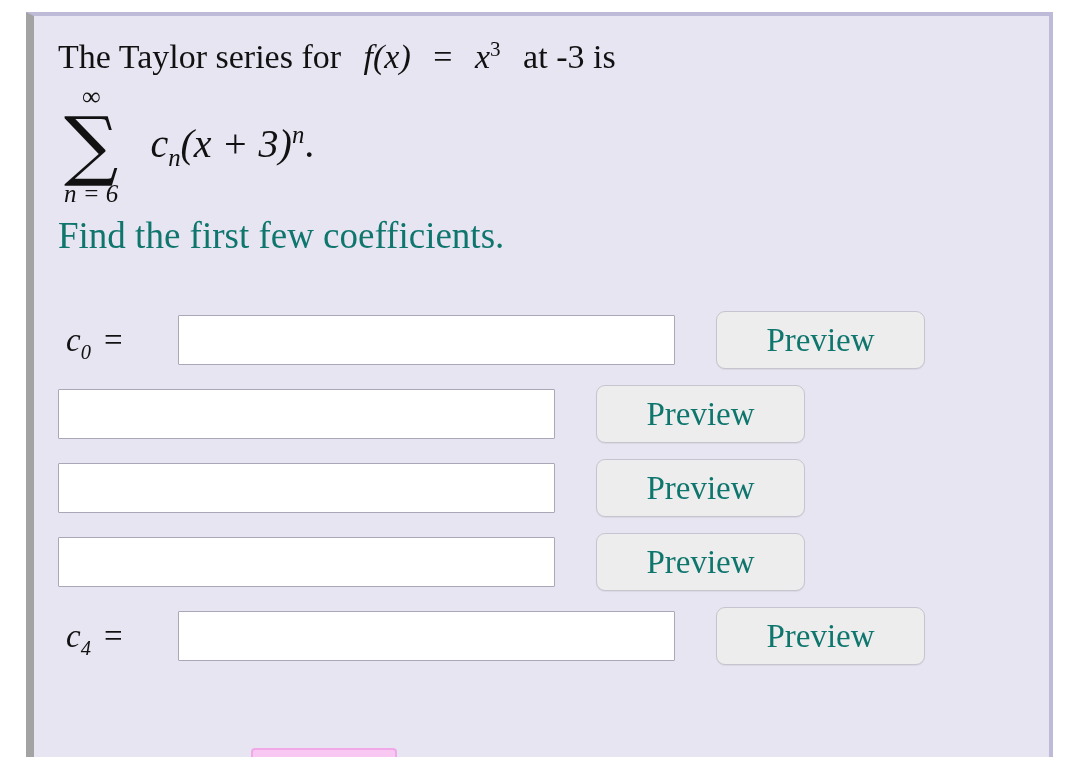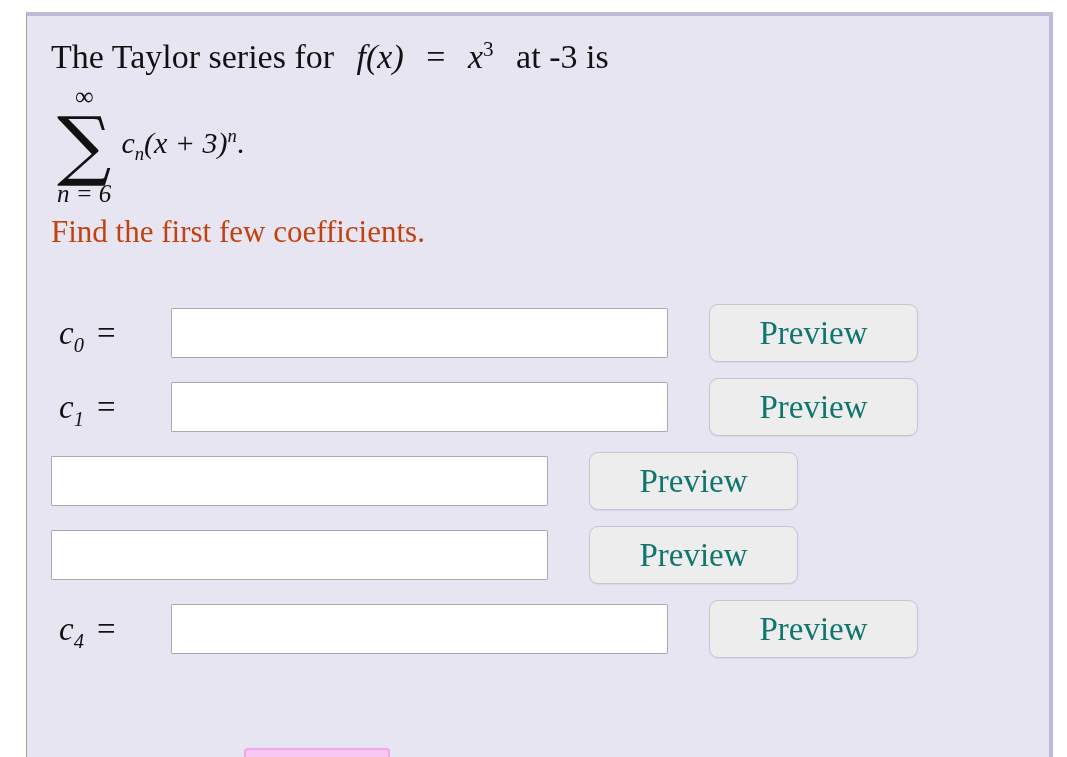--- a/index.html
+++ b/index.html
@@ -16,21 +16,21 @@
 
   
   #problem-frame {
     position: absolute;
     left: 26px;
     top: 12px;
     width: 1027px;
     height: 745px;
     box-sizing: border-box;
     background: #e8e5f2;
-    border-left: 1px solid #a3a3a3;
+    border-left: 8px solid #a3a3a3;
     border-right: 4px solid #bebbd8;
     border-top: 4px solid #bebbd8;
     overflow: hidden;
   }
 
   #problem-inner {
     position: absolute;
     left: 0;
     top: 0;
     right: 0;
@@ -91,30 +91,30 @@
   }
   .sigma-bot {
     font-size: 25px;
     color: #111;
     font-style: italic;
     height: 30px;
     line-height: 30px;
     white-space: nowrap;
   }
   .sum-body {
-    font-size: 30px;
-    color: #111;
-    margin-left: 10px;
+    font-size: 40px;
+    color: #111;
+    margin-left: 32px;
     margin-bottom: 6px;
     white-space: nowrap;
   }
 
   .stmt-line-3 {
-    font-size: 31px;
-    color: #c2410c;
+    font-size: 37px;
+    color: #0f766e;
     margin: 2px 0 0 0;
     white-space: nowrap;
   }
 
   
   #coefficient-list {
     margin-top: 46px;
   }
   .coef-row {
     display: flex;
@@ -214,23 +214,20 @@
 
       <div class="coef-row">
         <span class="coef-label">
           <span class="mathit">c</span><span class="mathit sub">0</span><span class="eqsign">=</span>
         </span>
         <input class="coef-input" type="text" value="" placeholder="" style="">
         <div class="preview-button">Preview</div>
       </div>
 
       <div class="coef-row">
-        <span class="coef-label">
-          <span class="mathit">c</span><span class="mathit sub">1</span><span class="eqsign">=</span>
-        </span>
         <input class="coef-input" type="text" value="" placeholder="" style="">
         <div class="preview-button">Preview</div>
       </div>
 
       <div class="coef-row">
         <input class="coef-input" type="text" value="" placeholder="" style="">
         <div class="preview-button">Preview</div>
       </div>
 
       <div class="coef-row">

